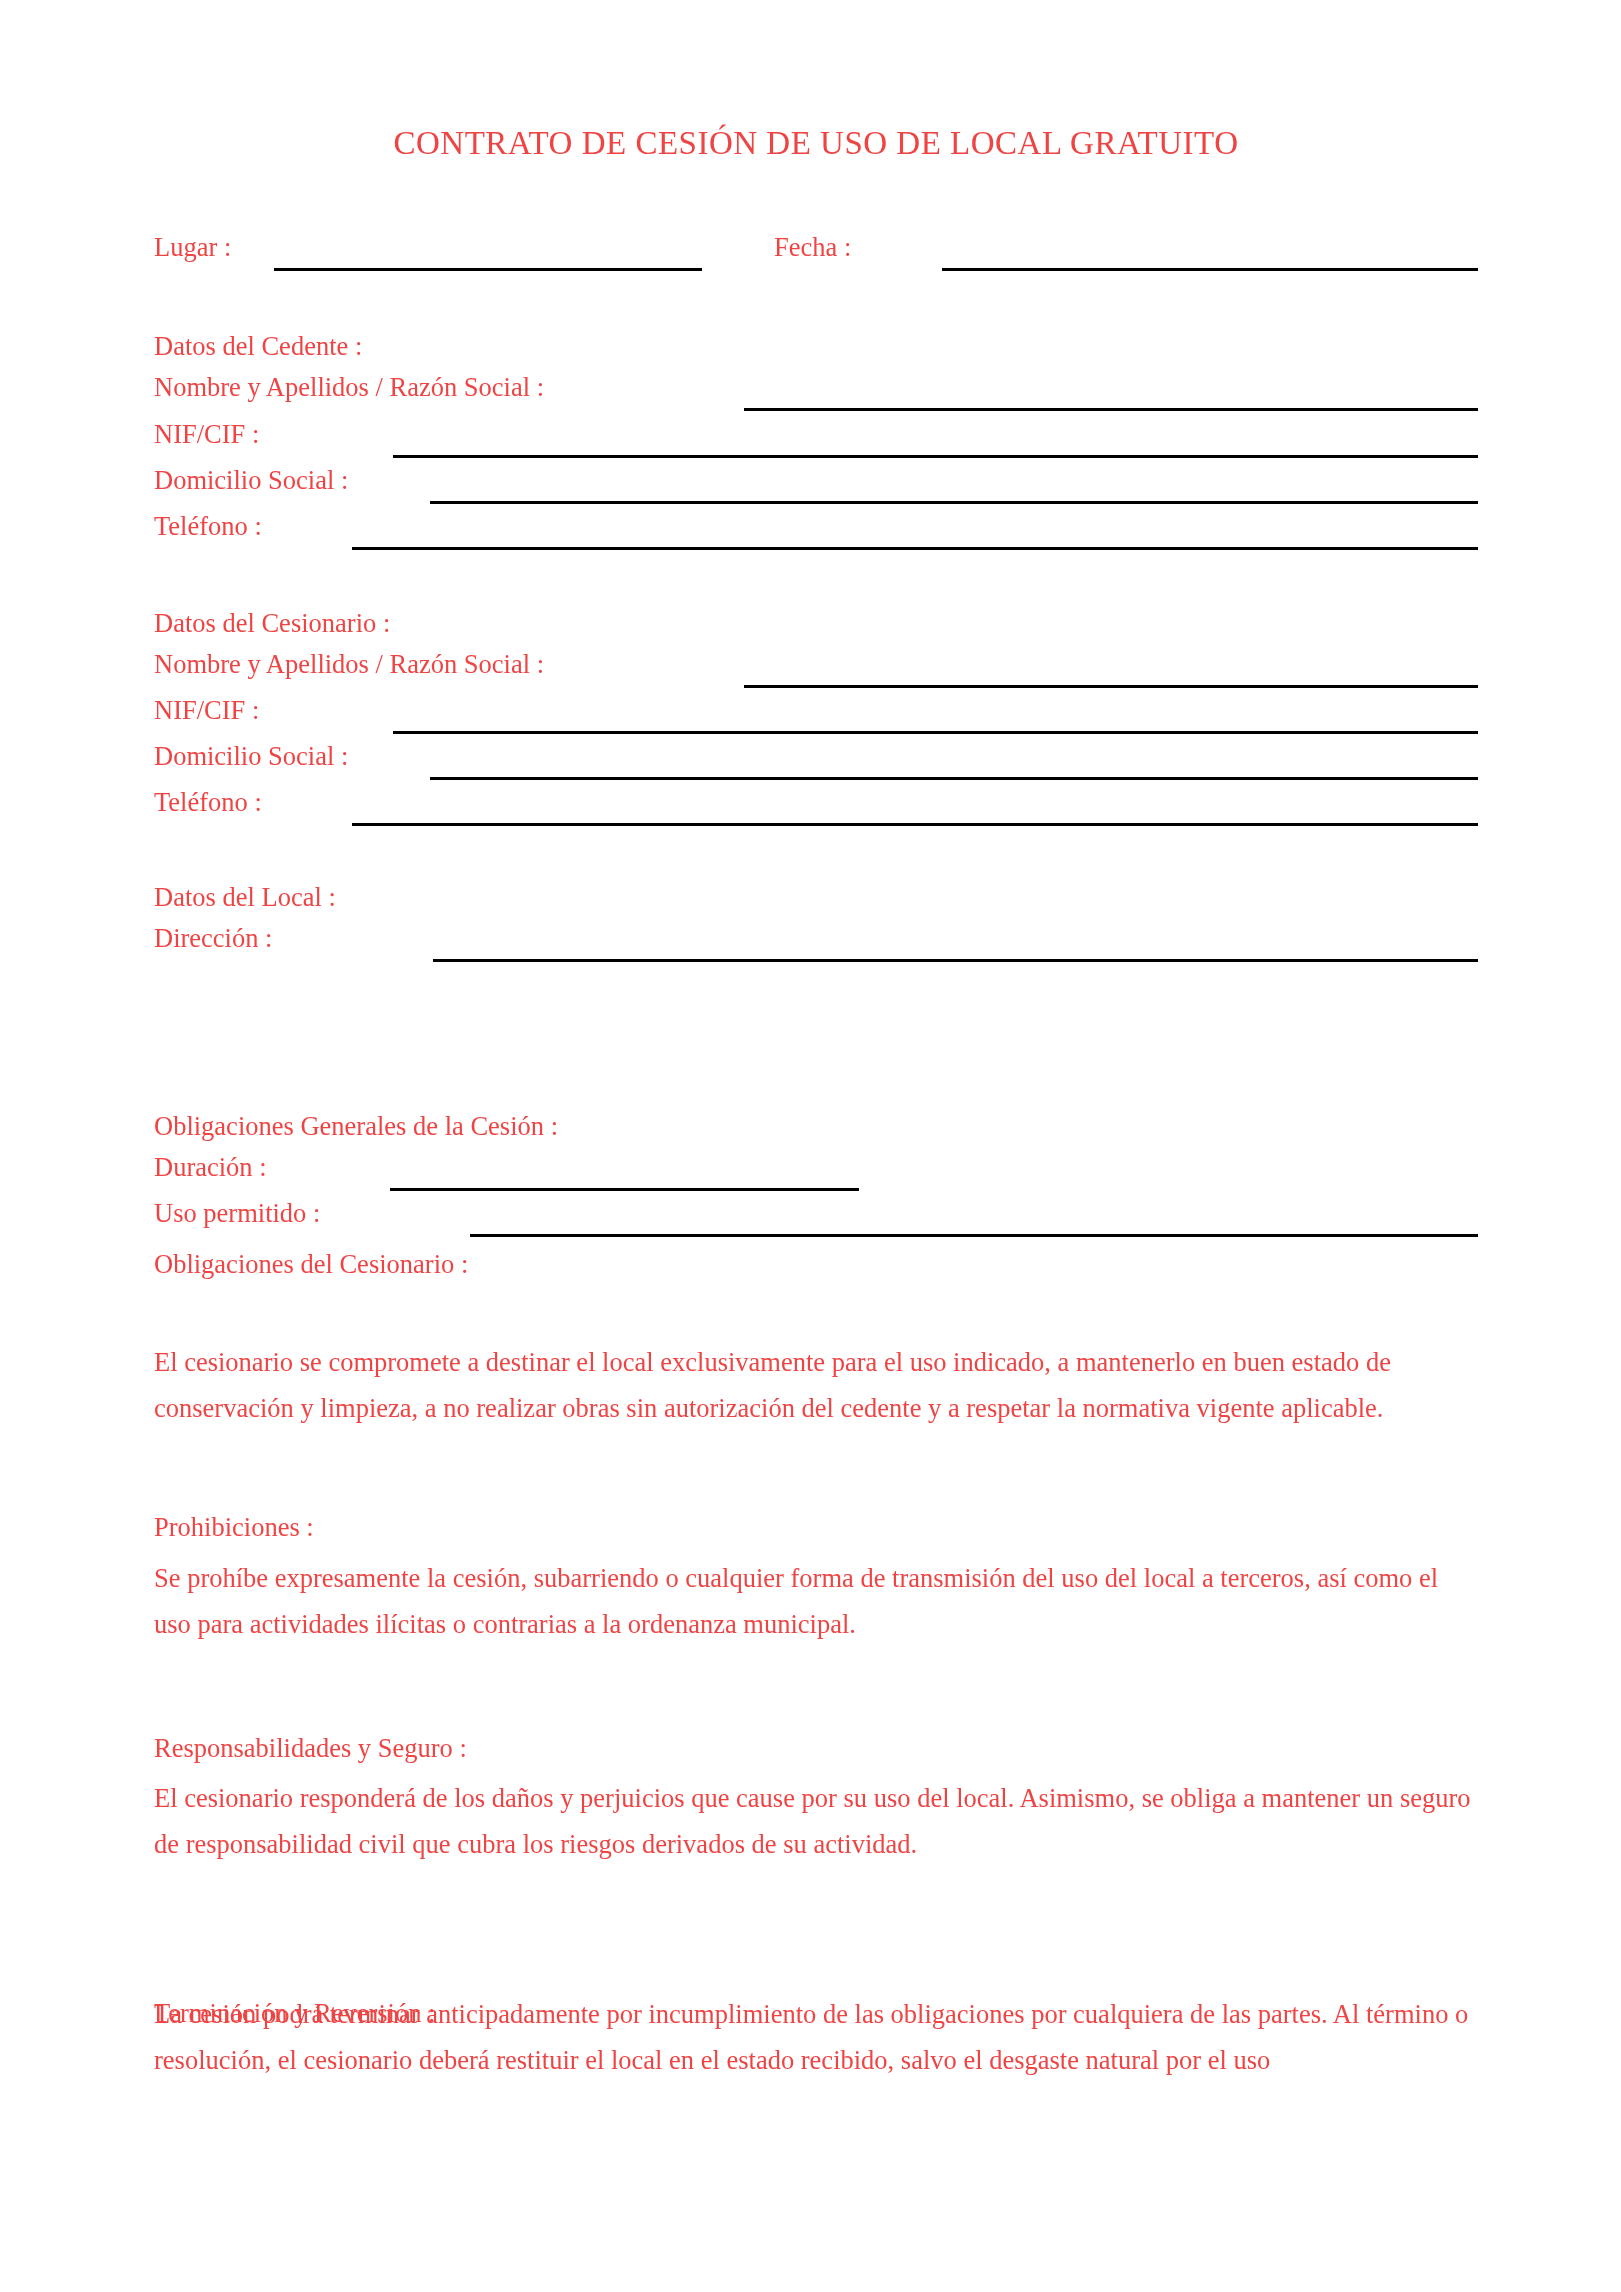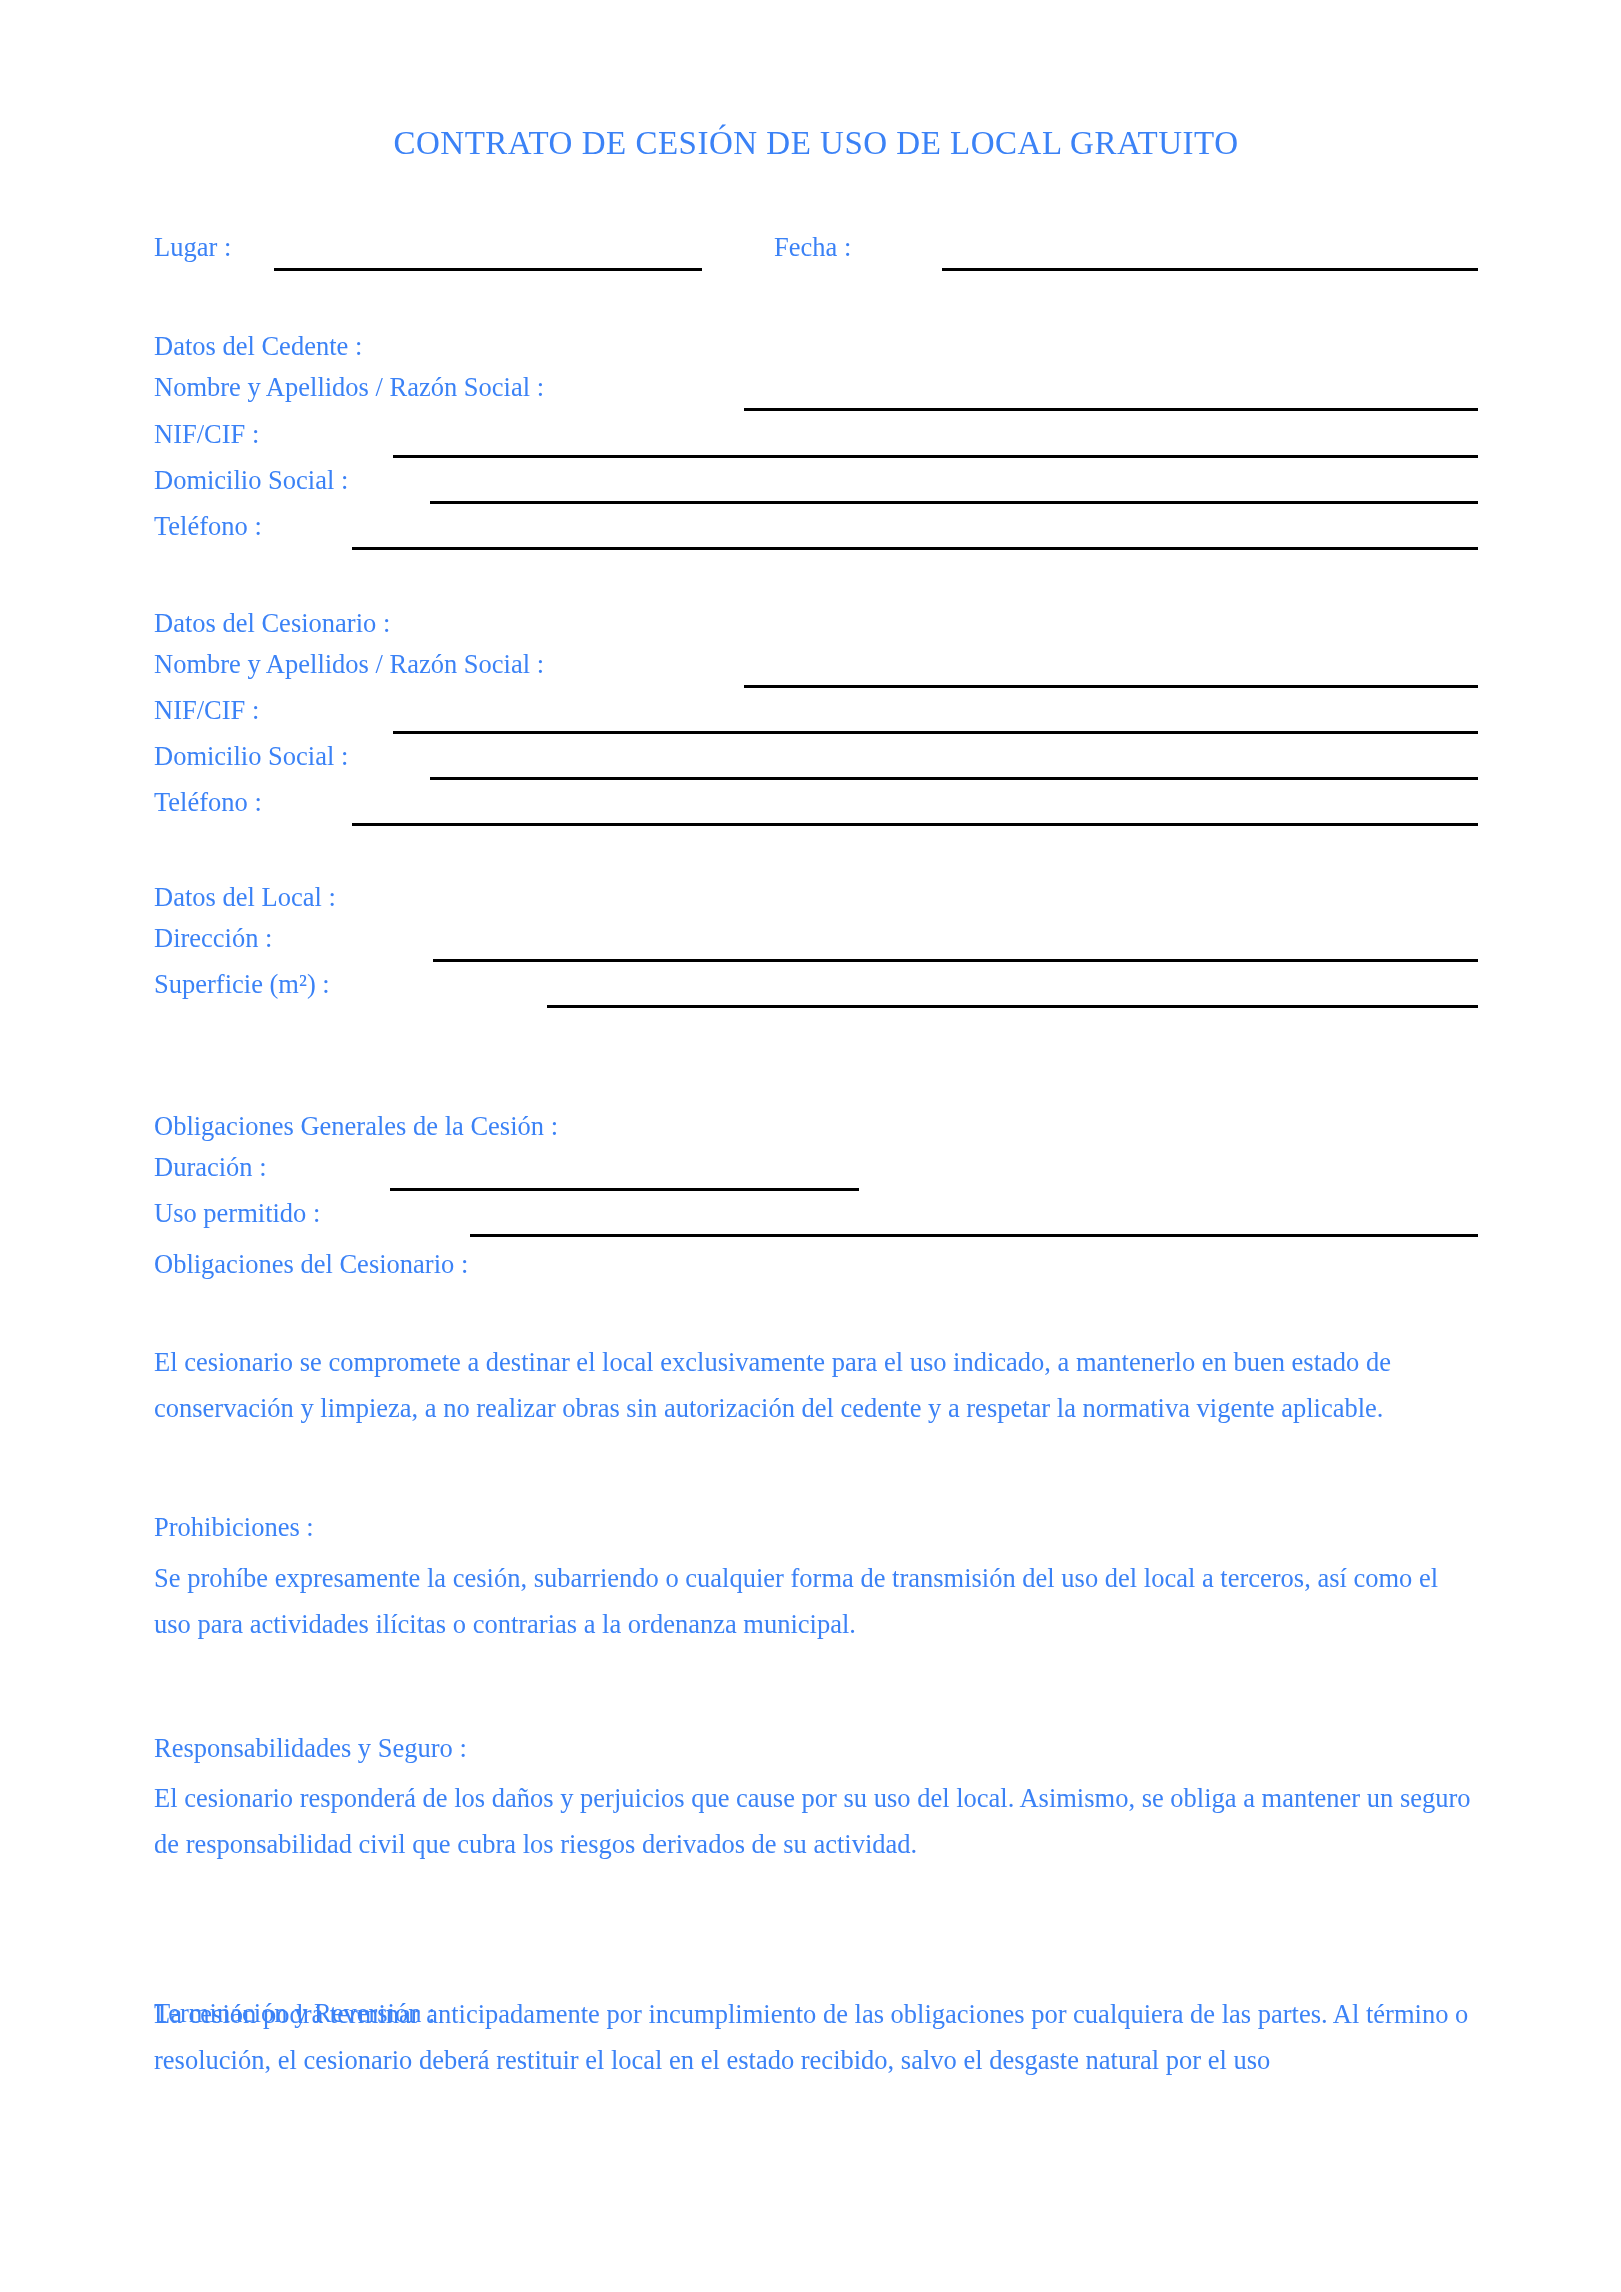--- a/index.html
+++ b/index.html
@@ -6,21 +6,21 @@
     margin: 0;
     padding: 0;
     background: #ffffff;
   }
   .page {
     position: relative;
     width: 1621px;
     height: 2293px;
     background: #ffffff;
     font-family: "Liberation Serif", "DejaVu Serif", serif;
-    color: #3b82f6;
+    color: #ef4444;
     overflow: hidden;
   }
   .content {
     position: absolute;
     left: 154px;
     top: 0;
     width: 1324px;
     height: 2293px;
   }
   .doc-title {
@@ -118,24 +118,20 @@
     <div class="row" style="top:787px;">
       <span class="lbl">Teléfono :</span>
       <span class="line" style="left:198px; right:0;"></span>
     </div>
 
     <div class="heading" style="top:882px;">Datos del Local :</div>
     <div class="row" style="top:923px;">
       <span class="lbl">Dirección :</span>
       <span class="line" style="left:279px; right:0;"></span>
     </div>
-    <div class="row" style="top:969px;">
-      <span class="lbl">Superficie (m²) :</span>
-      <span class="line" style="left:393px; right:0;"></span>
-    </div>
 
     <div class="heading" style="top:1111px;">Obligaciones Generales de la Cesión :</div>
     <div class="row" style="top:1152px;">
       <span class="lbl">Duración :</span>
       <span class="line" style="left:236px; width:469px;"></span>
     </div>
     <div class="row" style="top:1198px;">
       <span class="lbl">Uso permitido :</span>
       <span class="line" style="left:316px; right:0;"></span>
     </div>

